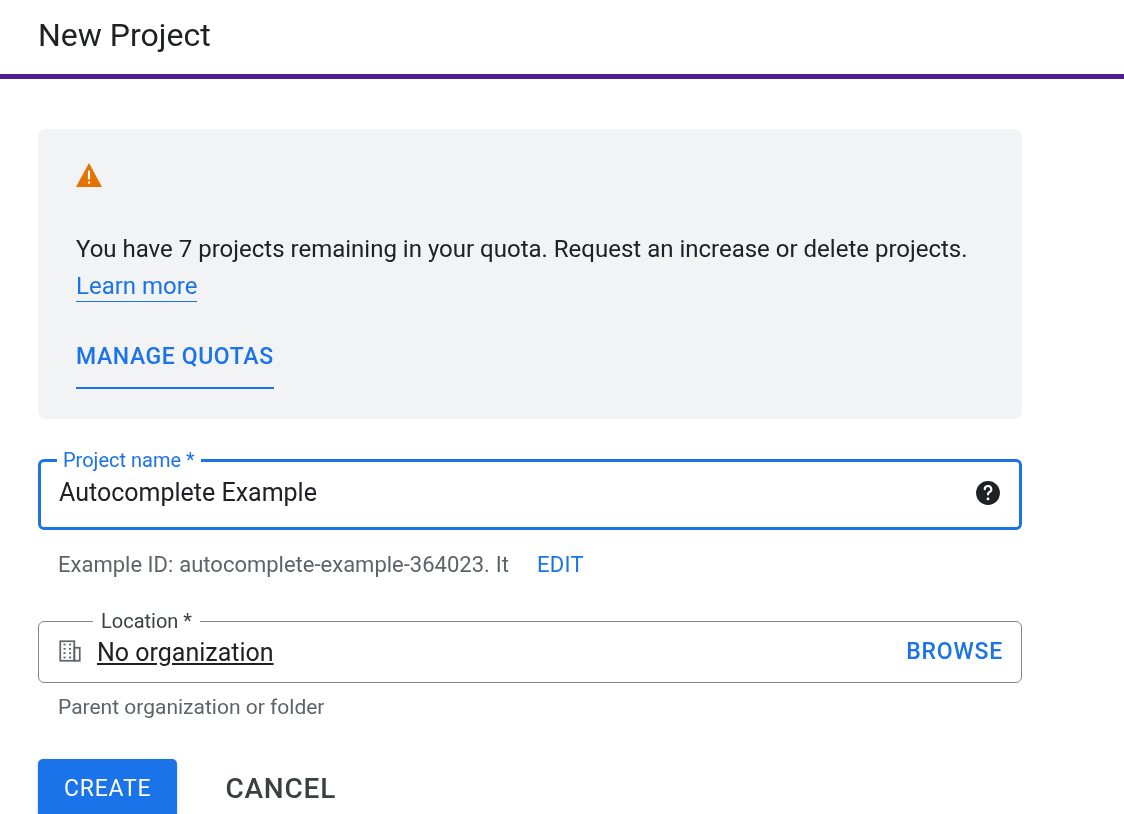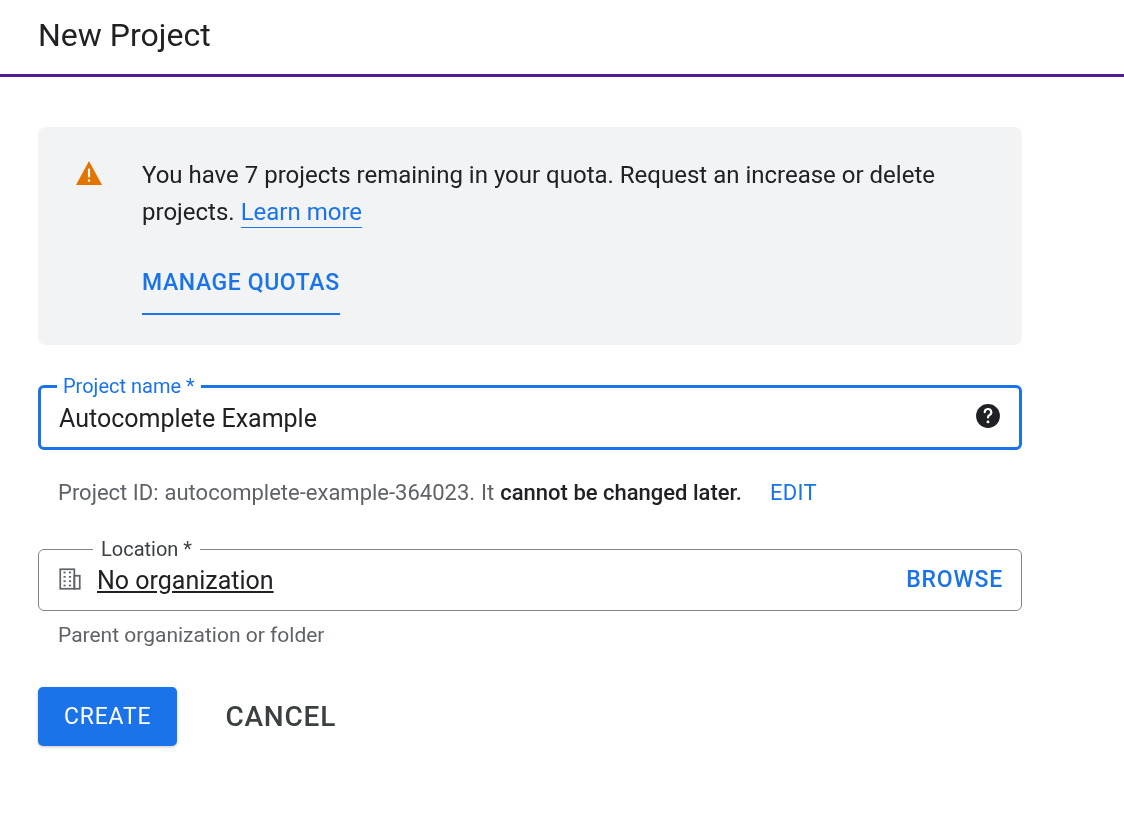--- a/index.html
+++ b/index.html
@@ -4,39 +4,40 @@
 <style>
   * { box-sizing: border-box; margin: 0; padding: 0; }
   body {
     font-family: 'Google Sans', Roboto, Arial, sans-serif;
     background: #fff;
     color: #202124;
     width: 1124px;
   }
   .header {
     padding: 16px 38px 20px;
-    border-bottom: 3px solid #4c1d95;
+    border-bottom: 5px solid #4c1d95;
   }
   .header h1 {
     font-size: 32px;
     font-weight: 400;
     letter-spacing: 0;
   }
   .content {
     padding: 50px 38px 30px;
     max-width: 1060px;
   }
   .notice {
     background: #f1f3f4;
     border-radius: 8px;
     padding: 30px 38px 30px 38px;
     display: flex;
     gap: 40px;
     align-items: flex-start;
     margin-bottom: 40px;
+    flex-direction: column;
   }
   .notice-icon {
     flex-shrink: 0;
     margin-top: 4px;
   }
   .notice-body {
     font-size: 24px;
     line-height: 1.55;
     color: #202124;
   }
@@ -56,22 +57,22 @@
     text-decoration: none;
     border-bottom: 2px solid #1a73e8;
     padding-bottom: 12px;
   }
 
   
   .field-focused {
     position: relative;
     border: 3px solid #1a73e8;
     border-radius: 6px;
-    padding: 16px 18px 14px;
-    margin-bottom: 30px;
+    padding: 16px 18px 20px;
+    margin-bottom: 22px;
   }
   .field-focused .floating-label {
     position: absolute;
     top: -14px;
     left: 16px;
     background: #fff;
     padding: 0 6px;
     font-size: 20px;
     color: #1a73e8;
     font-weight: 400;
@@ -211,24 +212,23 @@
     <span class="help-icon">
       <svg width="26" height="26" viewBox="0 0 24 24">
         <circle cx="12" cy="12" r="11" fill="#202124"></circle>
         <path d="M9 8.5 a3 3 0 1 1 4.2 2.8 c-1 0.5-1.2 1-1.2 2" stroke="#fff" stroke-width="2" fill="none" stroke-linecap="round"></path>
         <circle cx="12" cy="17.5" r="1.3" fill="#fff"></circle>
       </svg>
     </span>
   </div>
 
   <div class="project-id-row">
-    <span>Project ID:</span>
+    <span>Example ID:</span>
     <span class="pid-value">autocomplete-example-364023.</span>
     <span>It</span>
-    <span class="bold">cannot be changed later.</span>
     <span class="edit">EDIT</span>
   </div>
 
   <div class="field-normal">
     <span class="floating-label">Location *</span>
     <span>
       <svg width="26" height="26" viewBox="0 0 24 24" fill="none" stroke="#5f6368" stroke-width="1.6">
         <rect x="3" y="3" width="13" height="18"></rect>
         <rect x="16" y="9" width="5" height="12"></rect>
         <line x1="6" y1="6" x2="8" y2="6"></line>

